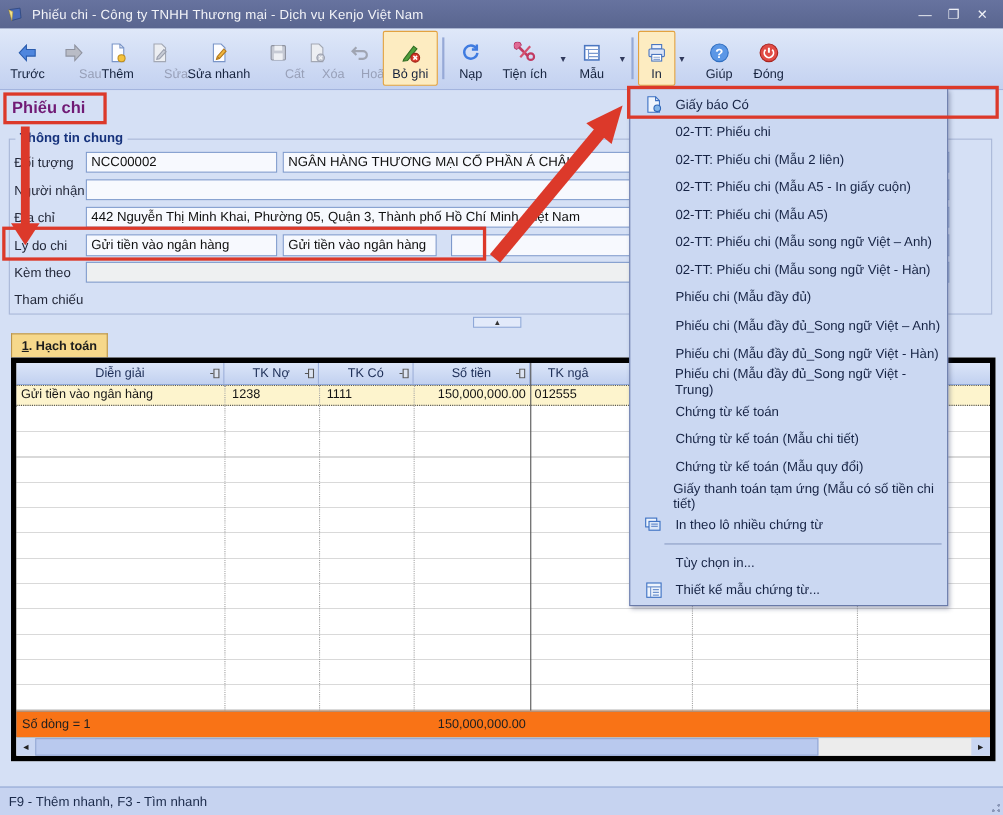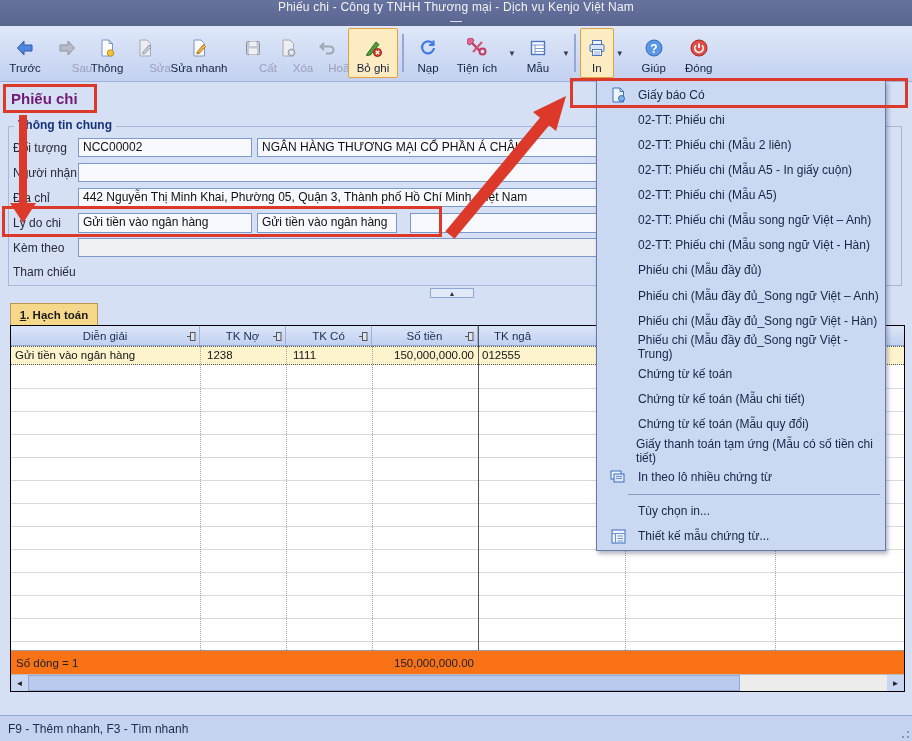--- a/index.html
+++ b/index.html
@@ -5,21 +5,21 @@
   * { margin:0; padding:0; box-sizing:border-box; }
   html,body { width:912px; height:741px; }
   body {
     font-family:"Liberation Sans","DejaVu Sans",sans-serif;
     position:relative; overflow:hidden; background:#cdd8f1;
     font-size:12px; color:#14213c;
   }
   
   .titlebar{position:absolute;left:0;top:0;width:912px;height:26px;
     background:linear-gradient(#67739f,#59658f);color:#f2f3f8;
-    display:flex;align-items:center;padding:0 6px;flex-direction:column;}
+    display:flex;align-items:center;padding:0 6px;}
   .titlebar .app-icon{width:15px;height:15px;margin-right:8px;}
   .titlebar .title{font-size:12px;letter-spacing:.2px;flex:1;}
   .win-btn{width:26px;height:22px;display:flex;align-items:center;justify-content:center;
     color:#eef0f6;font-size:12px;cursor:default;}
   
   .toolbar{position:absolute;left:0;top:26px;width:912px;height:56px;
     background:linear-gradient(#dfe8f9,#c3d1f0);border-bottom:1px solid #9fb1dc;
     display:flex;align-items:stretch;padding:2px 2px 3px 2px;}
   .tbtn{display:flex;flex-direction:column;align-items:center;justify-content:flex-end;
     padding:3px 4px 3px 4px;border:1px solid transparent;border-radius:2px;position:relative;}
@@ -44,21 +44,21 @@
     font-size:12px;color:#101010;padding:1px 4px;line-height:15px;white-space:nowrap;overflow:hidden;}
   .field.gray{background:#eef0f1;}
   .collapse-btn{position:absolute;left:430px;top:206px;width:44px;height:10px;
     background:#e2eafa;border:1px solid #8fa8d8;display:flex;align-items:center;justify-content:center;
     font-size:7px;color:#333;line-height:1;}
   
   .tab{position:absolute;left:10px;top:221px;width:88px;height:22px;background:#f6d88b;
     border:1px solid #ba954d;border-bottom:none;display:flex;align-items:center;justify-content:center;
     font-size:11.5px;font-weight:bold;color:#1c1c1c;}
   .grid{position:absolute;left:10px;top:243px;width:895px;height:367px;background:#fff;
-    border:1px solid #000000;}
+    border:5px solid #000000;}
   .ghead{position:absolute;left:0;top:0;width:100%;height:20px;
     background:linear-gradient(#dbe5f8,#c2d1f0);display:flex;border-bottom:1px solid #8fa8d8;}
   .gh{border-right:1px solid #9db0da;display:flex;align-items:center;justify-content:center;
     font-size:11.5px;color:#1b2c55;position:relative;}
   .gh .pin{position:absolute;right:3px;top:5px;}
   .grow{position:absolute;left:0;top:20px;width:100%;height:19px;background:#fdf4cd;
     border-top:1px dotted #555;border-bottom:1px dotted #555;display:flex;font-size:11.5px;color:#141414;}
   .gc{padding:2px 4px;white-space:nowrap;overflow:hidden;}
   .gbody{position:absolute;left:0;top:40px;width:100%;bottom:41px;
     background:repeating-linear-gradient(to bottom,#ffffff 0 22px,#d9d9d9 22px 23px);}
@@ -68,21 +68,21 @@
     border-top:1px solid #9a9a9a;display:flex;align-items:center;font-size:11.5px;color:#202020;}
   .hscroll{position:absolute;left:0;bottom:0;width:100%;height:17px;background:#ececec;
     border-top:1px solid #bcbcbc;display:flex;}
   .sbtn{width:17px;height:16px;background:#c9d6f2;display:flex;align-items:center;justify-content:center;
     font-size:8px;color:#222;}
   .sthumb{width:712px;height:16px;background:#b9c9ee;border:1px solid #93a7d4;}
   .strack{flex:1;}
   
   .menu{position:absolute;left:572px;top:-2px;width:290px;height:471px;background:#cbd8f2;
     border:1px solid #6879a8;box-shadow:2px 3px 4px rgba(40,50,90,.35);z-index:50;
-    display:flex;flex-direction:column;padding:1px;margin-left:24px;}
+    display:flex;flex-direction:column;padding:1px;}
   .mitem{flex:1;display:flex;align-items:center;font-size:12px;color:#172445;}
   .mitem .mico{width:40px;display:flex;align-items:center;justify-content:center;}
   .msep{height:1px;border-top:1px solid #8b9cc4;margin:4px 4px 4px 30px;}
   .menu-hl{position:absolute;left:570px;top:-4px;width:338px;height:30px;border:3px solid #dc392a;z-index:60;}
   
   .v-arrow-shaft{position:absolute;left:19px;top:33px;width:8px;height:90px;background:#dc392a;z-index:45;}
   .v-arrow-head{position:absolute;left:10px;top:121px;width:0;height:0;z-index:45;
     border-left:13px solid transparent;border-right:13px solid transparent;border-top:20px solid #dc392a;}
   .lydochi-box{position:absolute;left:2px;top:124px;width:440px;height:31px;border:3px solid #dc392a;z-index:44;}
   .anno-svg{position:absolute;left:0;top:0;width:912px;height:741px;z-index:100;pointer-events:none;}
@@ -127,21 +127,21 @@
       <span class="tlabel">Sau</span>
   </div>
   <div class="tbtn" style="width:42px">
     <span class="ticon">
       <svg width="20" height="20" viewBox="0 0 20 20">
           <path d="M5 2 H12 L15.5 5.5 V18 H5 Z" fill="#fdfdff" stroke="#7a95c8"></path>
           <path d="M12 2 V5.5 H15.5" fill="none" stroke="#7a95c8"></path>
           <circle cx="13.5" cy="15" r="3.2" fill="#f4c23d" stroke="#c08f1e"></circle>
         </svg>
     </span>
-      <span class="tlabel">Thông</span>
+      <span class="tlabel">Thêm</span>
   </div>
   <div class="tbtn disabled" style="width:34px">
     <span class="ticon">
       <svg width="20" height="20" viewBox="0 0 20 20">
           <path d="M5 2 H12 L15.5 5.5 V18 H5 Z" fill="#eceef2" stroke="#a3a8b4"></path>
           <path d="M8 14 L14 7 L16 9 L10 15.5 L7.5 16 Z" fill="#c8ccd6" stroke="#9a9fae"></path>
         </svg>
     </span>
       <span class="tlabel">Sửa</span>
   </div>

